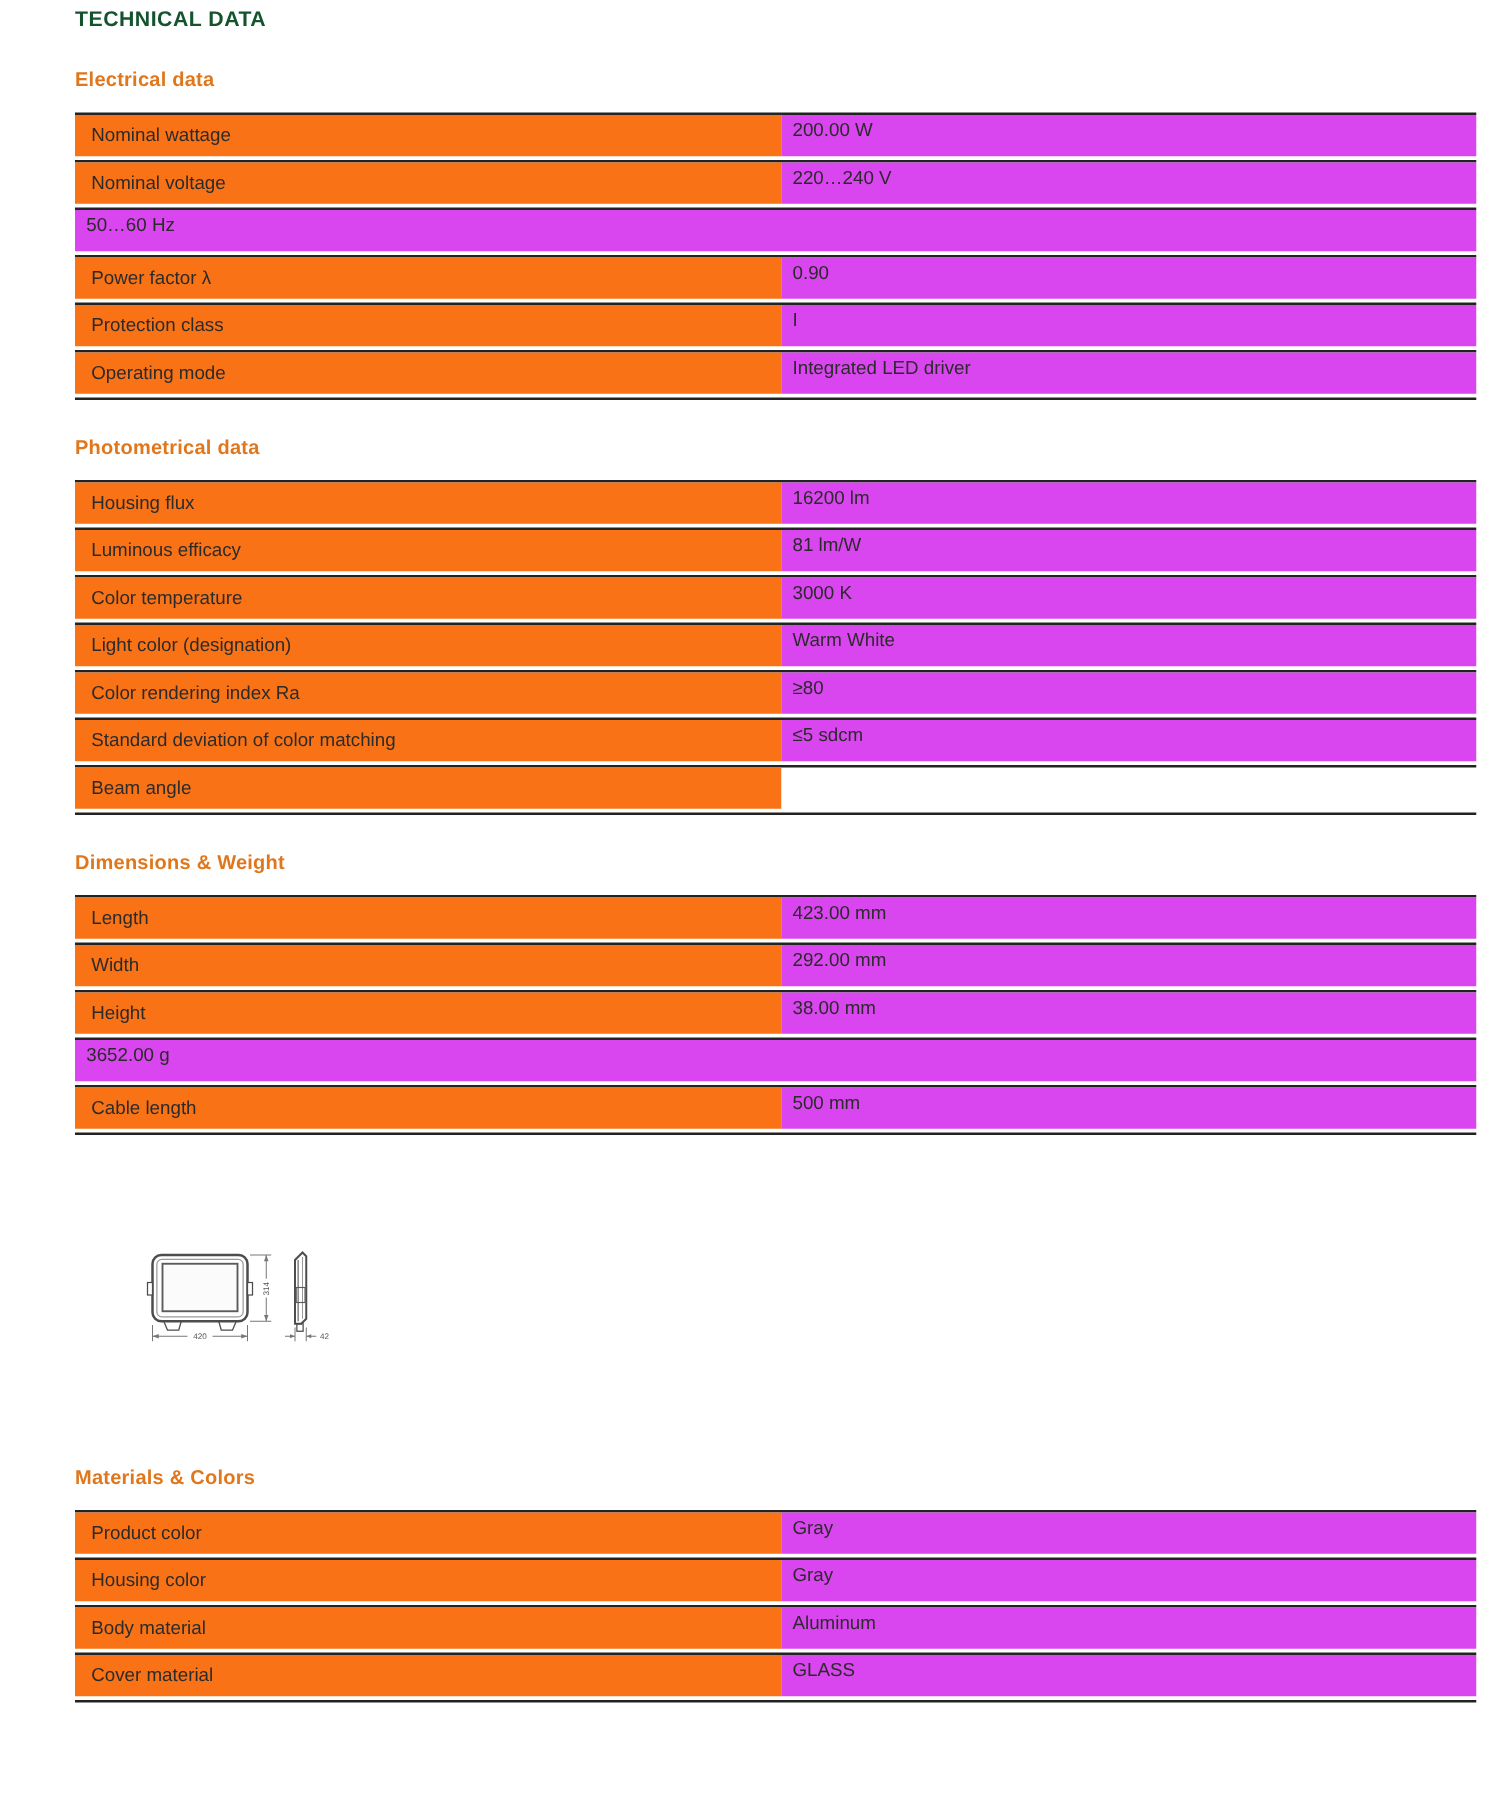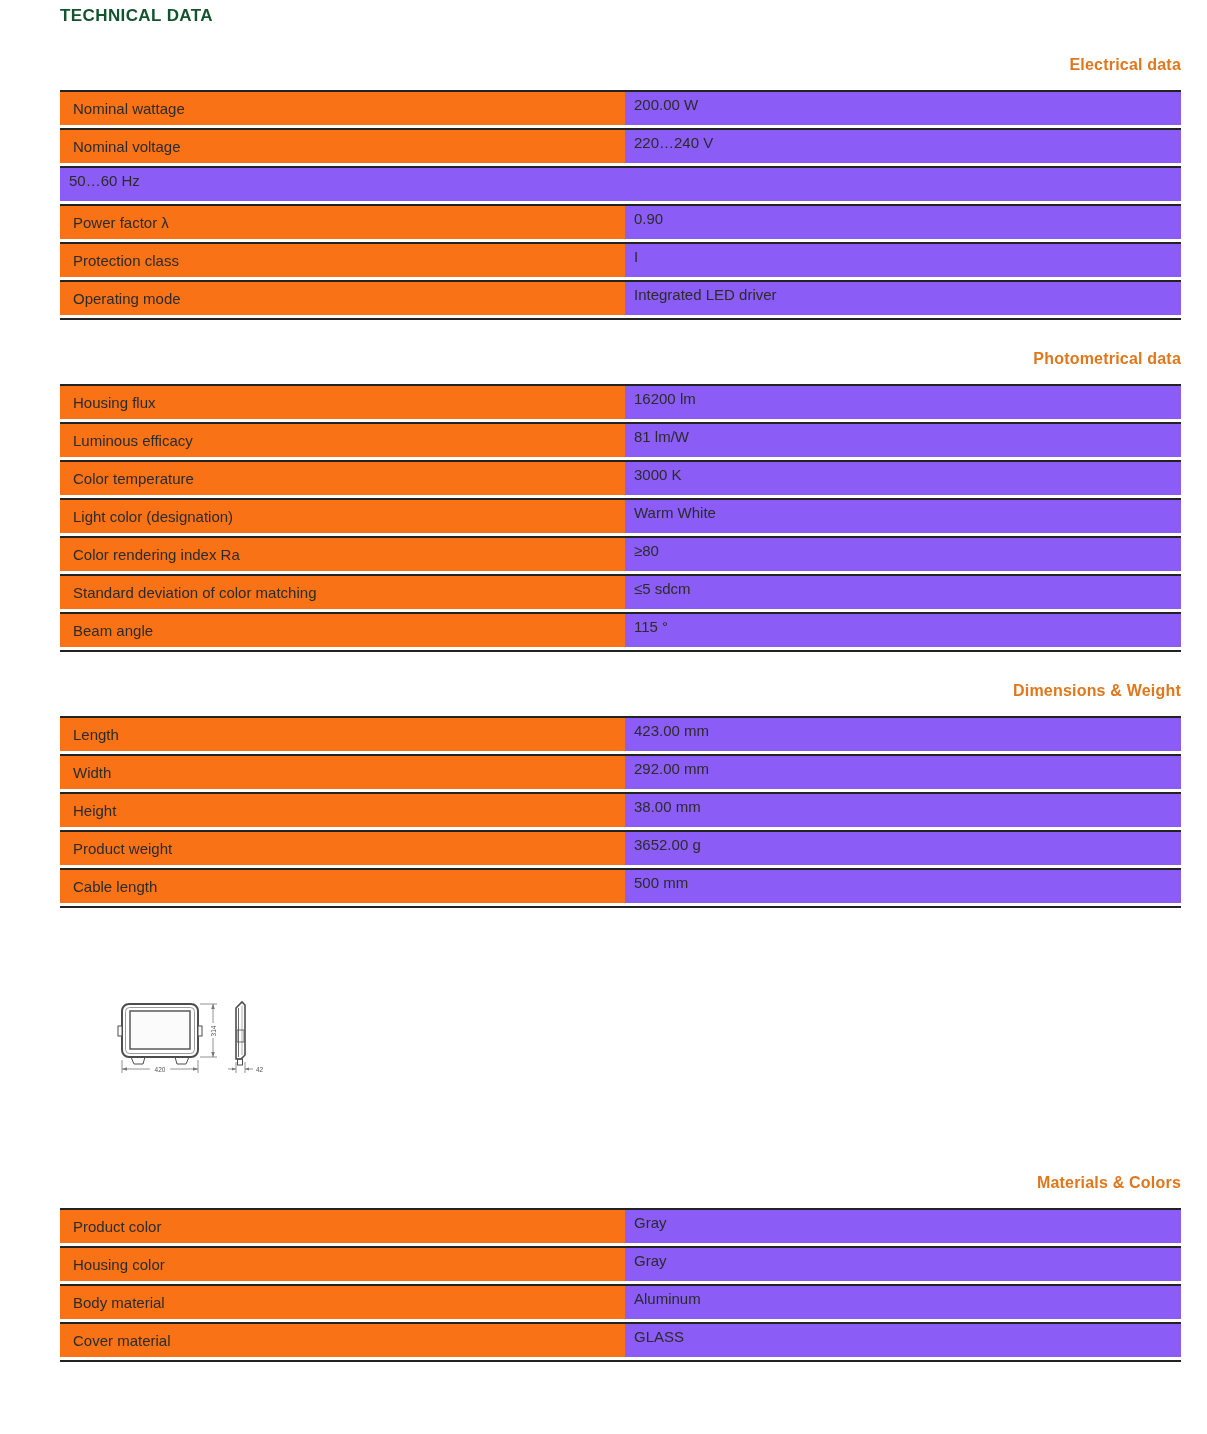--- a/index.html
+++ b/index.html
@@ -14,21 +14,21 @@
     padding-top:6px;
     margin-left:60px;
     width:1121px;
   }
   .page-title {
     font-size:17px;
     font-weight:600;
     letter-spacing:0.4px;
     color:#14532d;
   }
-  .section { margin-top:30px;text-align:right; }
+  .section { margin-top:30px; }
   .section:first-of-type { margin-top:31px; }
   .section-heading {
     font-size:16px;
     font-weight:600;
     letter-spacing:0.2px;
     color:#E0771C;
     margin-bottom:16px;
   }
   .spec-table {
     border-top:2px solid #222222;
@@ -44,21 +44,21 @@
     min-height:33px;
     background:#f97316;
     padding:8px 10px 8px 13px;
     font-size:15px;
     display:flex;
     align-items:center;
   }
   .value-cell {
     flex:1;
     min-height:33px;
-    background:#8b5cf6;
+    background:#d946ef;
     padding:0 10px 8px 9px;
     font-size:15px;
     display:flex;
     align-items:center;
   }
   .drawing-block {
     margin-top:80px;
     margin-left:50px;
     height:108px;
     width:180px;
@@ -152,21 +152,20 @@
         </div>
         <div class="spec-row">
           <div class="spec-row-inner">
             <div class="label-cell">Standard deviation of color matching</div>
             <div class="value-cell">≤5 sdcm</div>
           </div>
         </div>
         <div class="spec-row">
           <div class="spec-row-inner">
             <div class="label-cell">Beam angle</div>
-            <div class="value-cell">115 °</div>
           </div>
         </div>
       </div>
   </div>
 
   <div class="section">
     <div class="section-heading">Dimensions &amp; Weight</div>
     <div class="spec-table">
         <div class="spec-row">
           <div class="spec-row-inner">
@@ -181,21 +180,20 @@
           </div>
         </div>
         <div class="spec-row">
           <div class="spec-row-inner">
             <div class="label-cell">Height</div>
             <div class="value-cell">38.00 mm</div>
           </div>
         </div>
         <div class="spec-row">
           <div class="spec-row-inner">
-            <div class="label-cell">Product weight</div>
             <div class="value-cell">3652.00 g</div>
           </div>
         </div>
         <div class="spec-row">
           <div class="spec-row-inner">
             <div class="label-cell">Cable length</div>
             <div class="value-cell">500 mm</div>
           </div>
         </div>
       </div>

